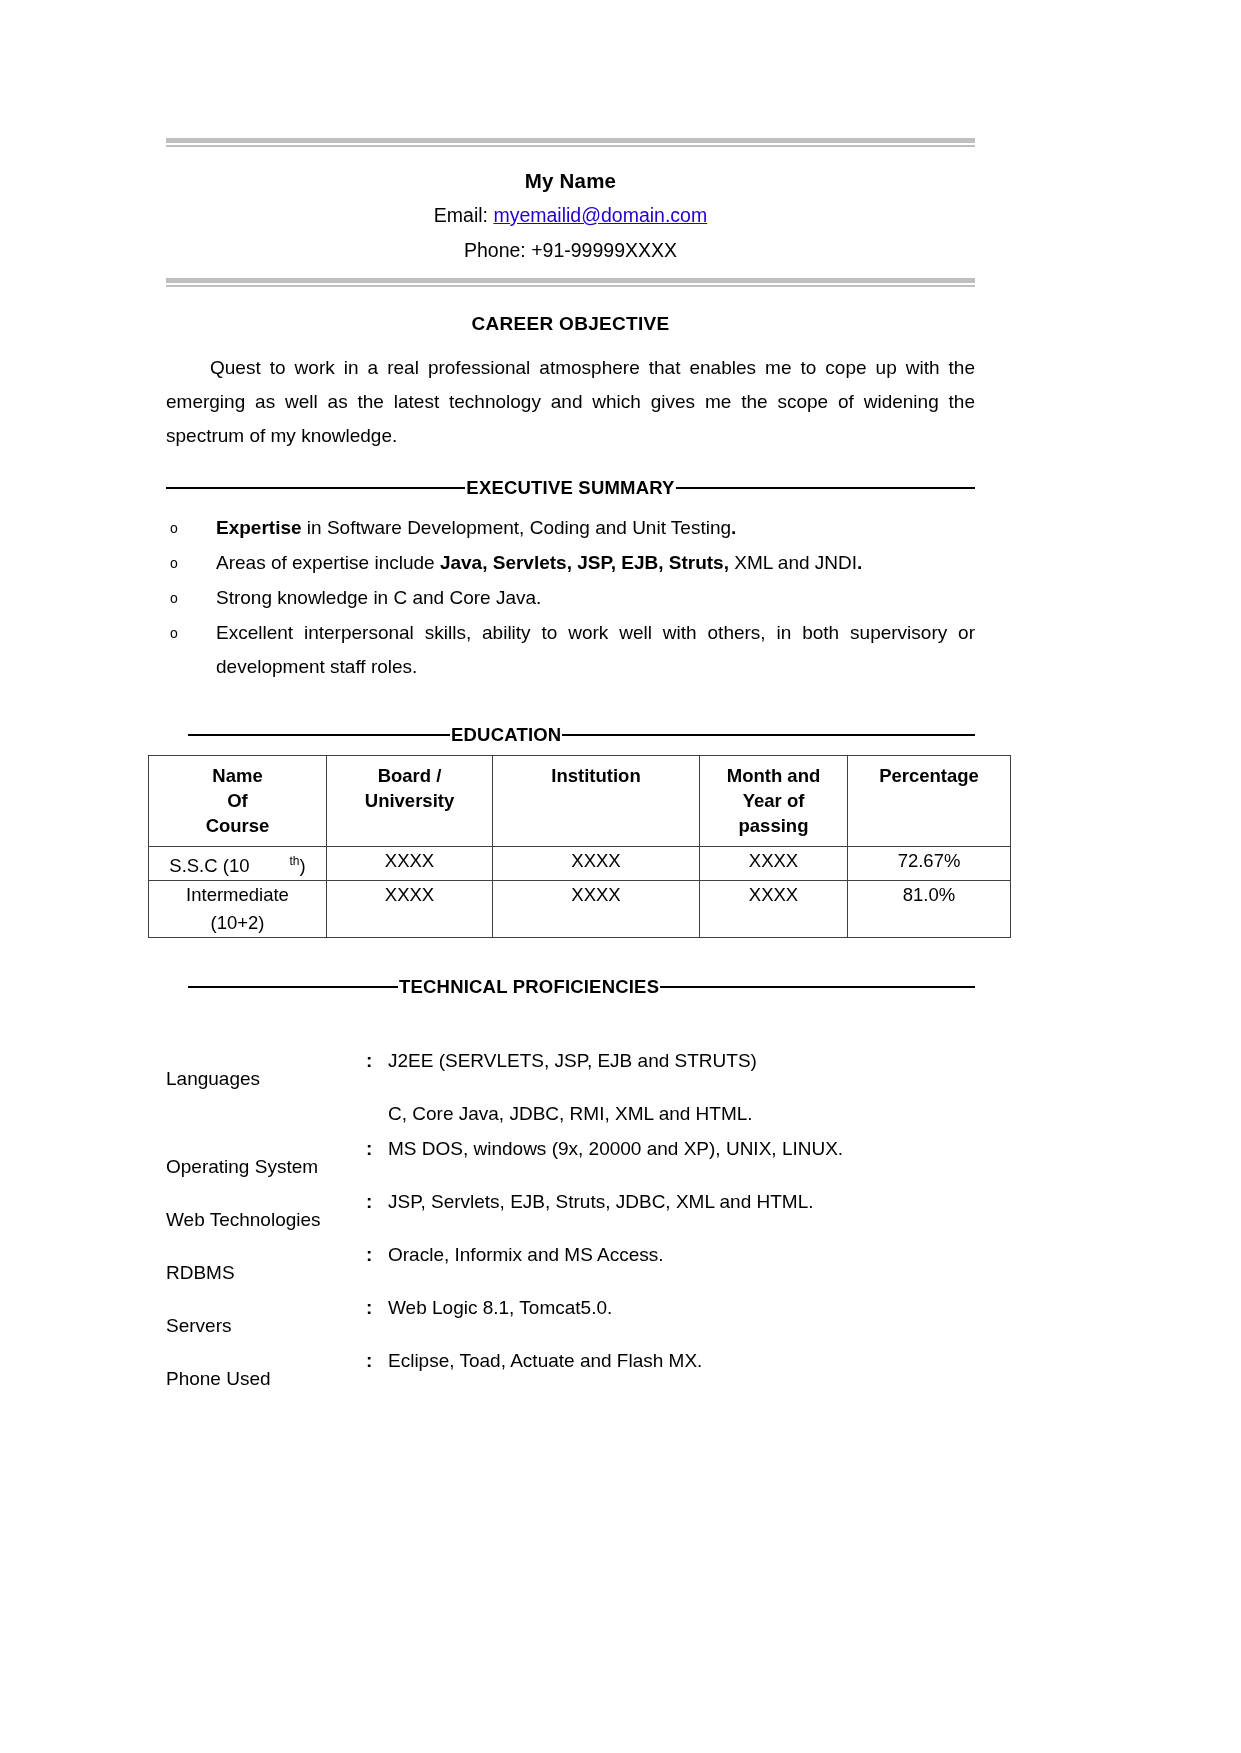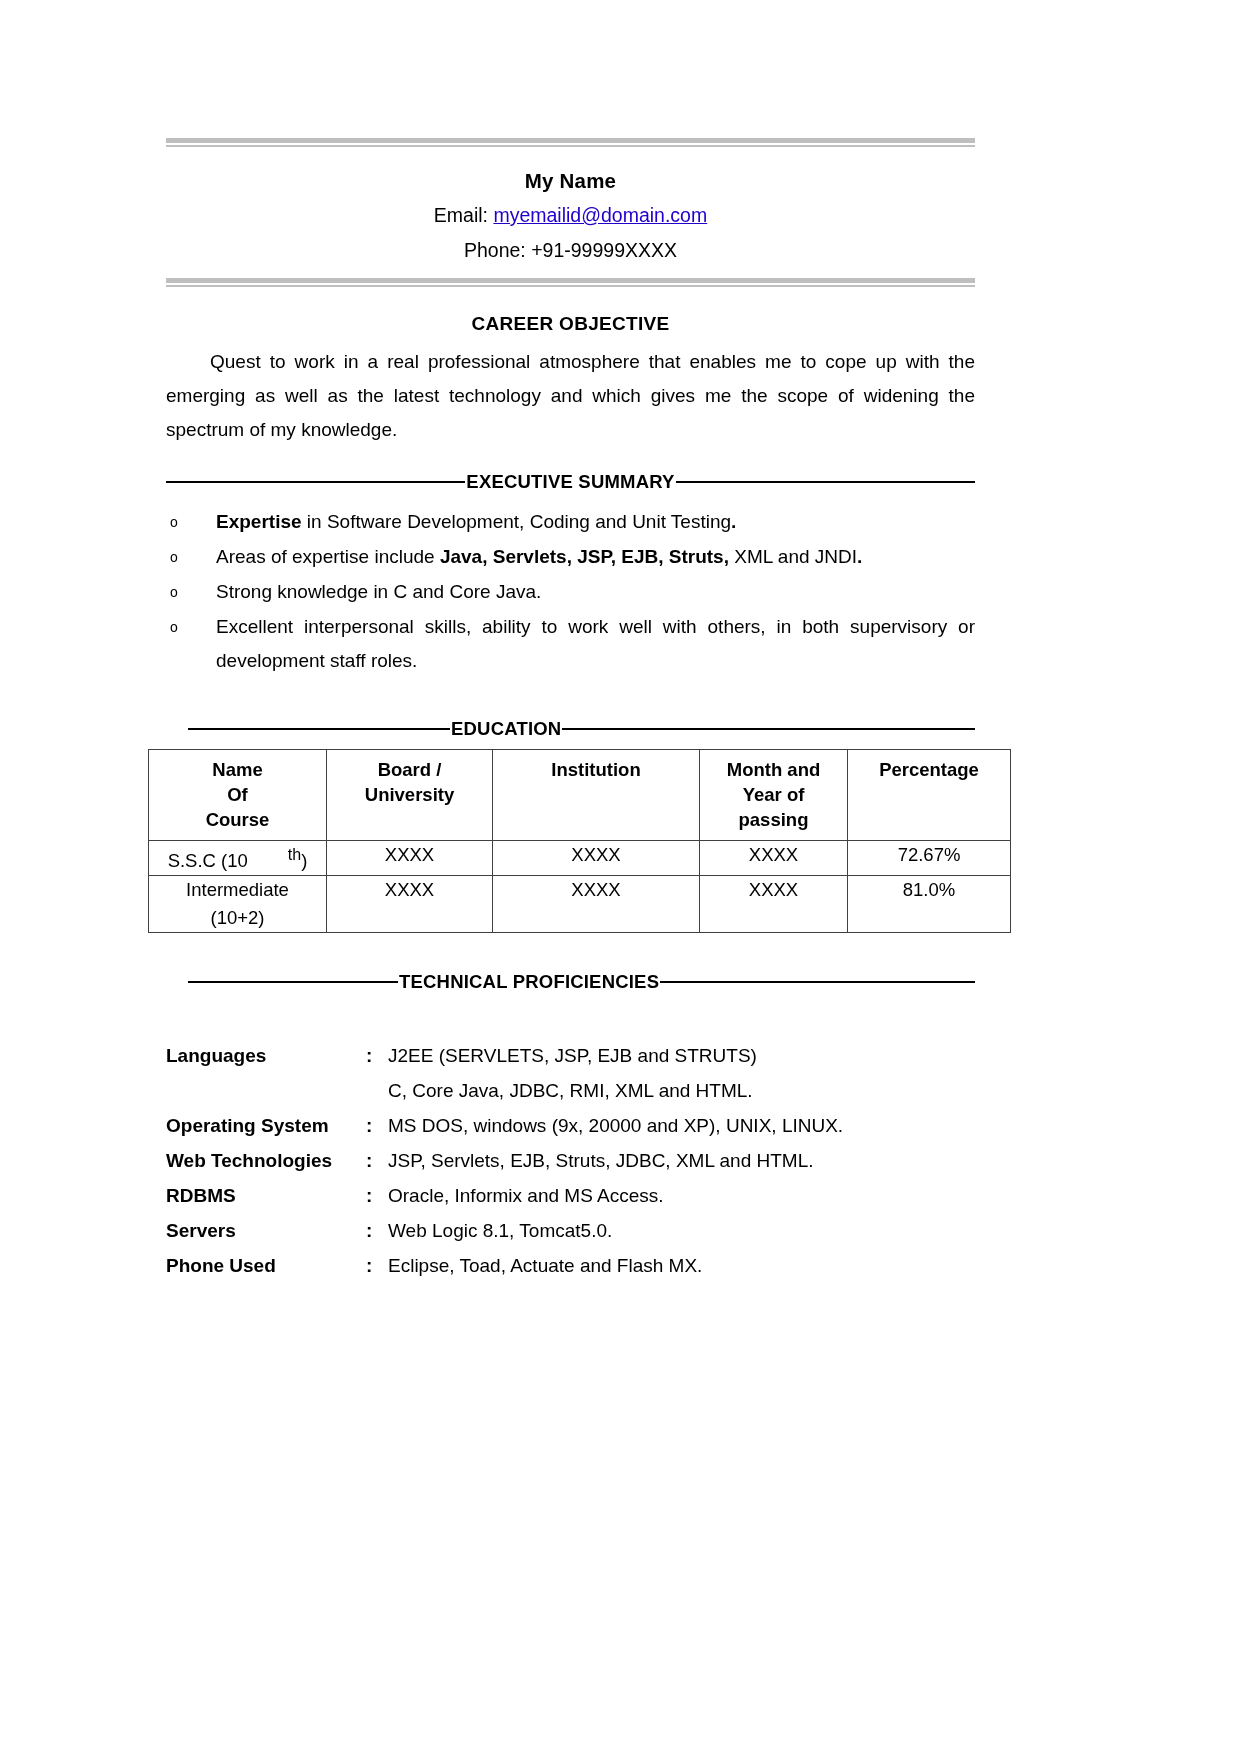--- a/index.html
+++ b/index.html
@@ -82,21 +82,21 @@
     letter-spacing: 0.3px;
     margin-top: 26px;
   }
 
   
   .objective {
     font-size: 19px;
     line-height: 34px;
     text-align: justify;
     text-justify: inter-word;
-    margin-top: 10px;
+    margin-top: 16px;
   }
   .objective .indent {
     display: inline-block;
     width: 44px;
   }
 
   
   .sec-head {
     display: flex;
     align-items: center;
@@ -166,42 +166,43 @@
     padding: 6px 6px 10px 6px;
   }
   td.xcell {
     padding: 6px 4px 0 4px;
   }
   td.pct {
     padding: 0 14px 0 4px;
     text-align: right;
     vertical-align: middle;
   }
-  sup.th { font-size: 16px; vertical-align: super; margin-left: 40px; }
+  sup.th { font-size: 12px; vertical-align: super; margin-left: 40px; }
 
   
   col.c1 { width: 178px; }
   col.c2 { width: 166px; }
   col.c3 { width: 207px; }
   col.c4 { width: 148px; }
   col.c5 { width: 163px; }
 
   
   .tech-wrap { margin-top: 38px; }
   .tech-list { margin-top: 46px; }
   .tech-row {
     display: flex;
     font-size: 19px;
     line-height: 34px;
     margin-bottom: 1px;
   }
   .tech-row .tlabel {
     flex: 0 0 200px;
-    font-weight: bold;
+    font-weight: normal;
     white-space: nowrap;
+    margin-top: 18px;
   }
   .tech-row .tcolon {
     flex: 0 0 22px;
     font-weight: bold;
     text-align: left;
   }
   .tech-row .tvalue {
     flex: 1 1 auto;
     white-space: nowrap;
   }

